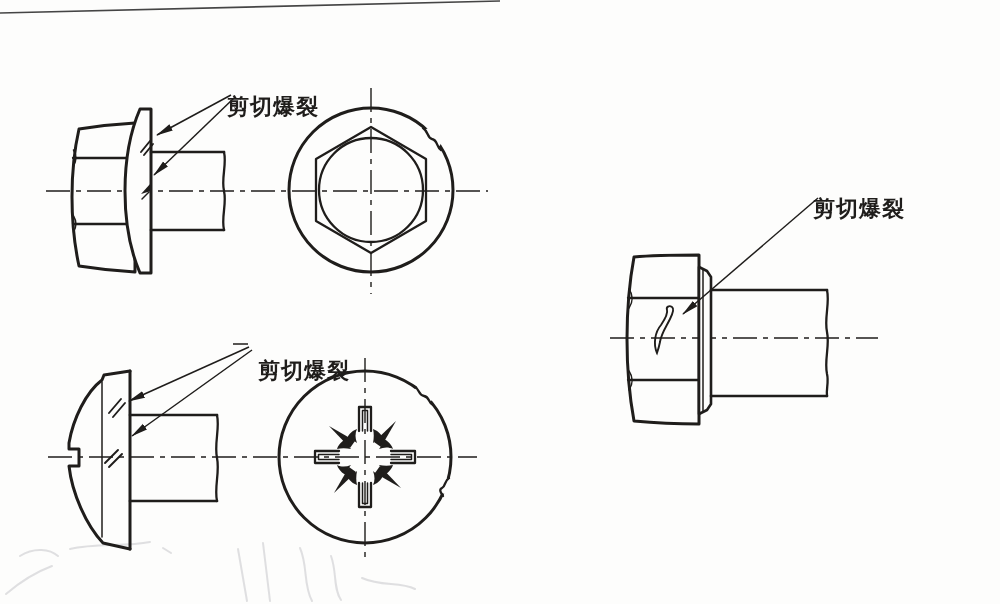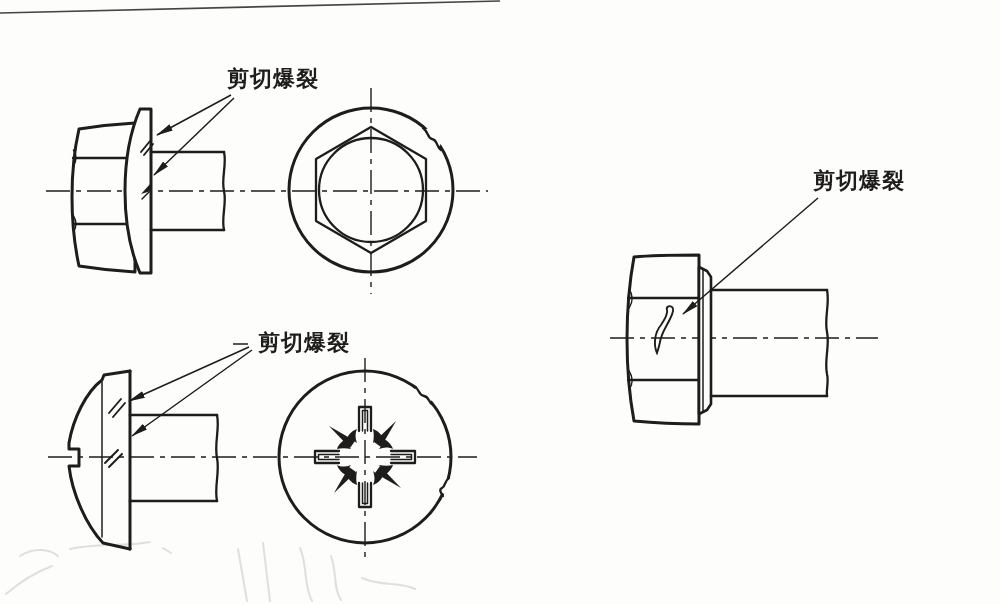--- a/index.html
+++ b/index.html
@@ -25,20 +25,21 @@
   .ink{fill:var(--ink);stroke:none;}
   .paperfill{fill:var(--paper);stroke:none;}
   .paperline{fill:var(--paper);stroke:var(--ink);}
   .arrhead{fill:var(--ink);}
   .scanline{fill:none;stroke:var(--scan-edge);stroke-width:1.7;}
   .pencil{fill:none;stroke:var(--pencil-smudge);stroke-width:2;opacity:.55;stroke-linecap:round;}
   .callout{
     position:absolute;font-size:22px;font-weight:600;letter-spacing:1px;
     color:var(--ink);white-space:nowrap;line-height:1.1;
     font-family:"DejaVu Sans","Liberation Sans",sans-serif;
+    margin-top:28px;
   }
 </style>
 </head>
 <body>
 
 <div class="page">
 
   <svg viewBox="0 0 1000 604" width="1000" height="604">
     <defs>
       <marker id="arw" orient="auto" markerUnits="userSpaceOnUse" markerWidth="20" markerHeight="10" refX="16" refY="4">

